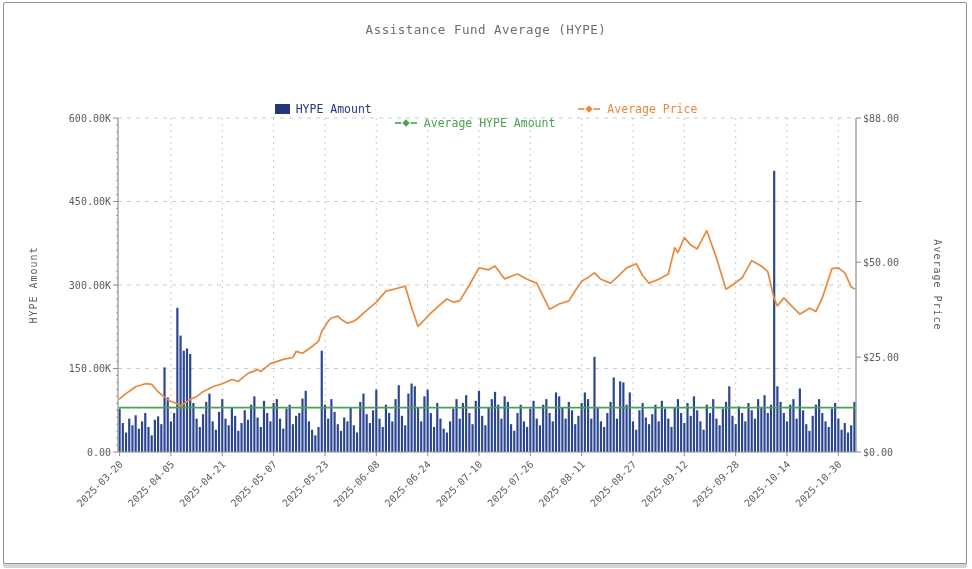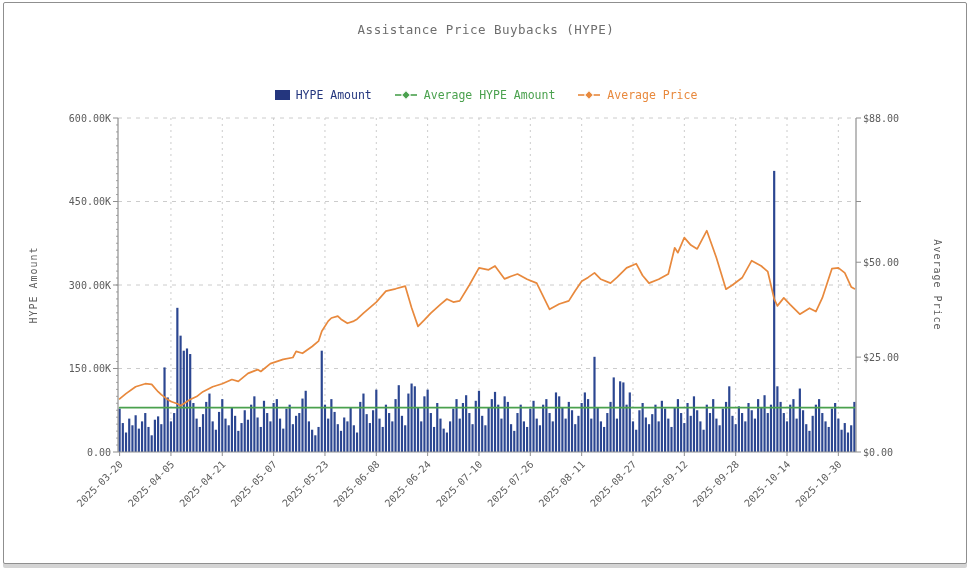--- a/index.html
+++ b/index.html
@@ -16,28 +16,28 @@
   .marker-svg{display:block;}
   svg text{font-family:"DejaVu Sans Mono","Liberation Mono",monospace;}
   .plot-svg{position:absolute;left:0;top:0;}
 </style>
 </head>
 <body>
 
 <div class="stage">
   <div class="card"></div>
 
-  <div class="chart-title">Assistance Price Buybacks (HYPE)</div>
+  <div class="chart-title">Assistance Fund Average (HYPE)</div>
 
   <div class="legend">
     <div class="legend-item" style="color: rgb(36, 54, 126);">
       <span class="swatch-rect"></span>
       <span>HYPE Amount</span>
     </div>
-    <div class="legend-item" style="color: rgb(74, 161, 78);">
+    <div class="legend-item" style="color: rgb(74, 161, 78); margin-top: 28px;">
       <svg class="marker-svg" width="24" height="10">
         <line x1="1" y1="5" x2="23" y2="5" stroke="currentColor" stroke-width="1.6"></line>
         <rect x="8.9" y="1.9" width="6.2" height="6.2" transform="rotate(45 12 5)" fill="currentColor" stroke="#ffffff" stroke-width="1"></rect>
       </svg>
       <span>Average HYPE Amount</span>
     </div>
     <div class="legend-item" style="color: rgb(232, 137, 61);">
       <svg class="marker-svg" width="24" height="10">
         <line x1="1" y1="5" x2="23" y2="5" stroke="currentColor" stroke-width="1.6"></line>
         <rect x="8.9" y="1.9" width="6.2" height="6.2" transform="rotate(45 12 5)" fill="currentColor" stroke="#ffffff" stroke-width="1"></rect>

